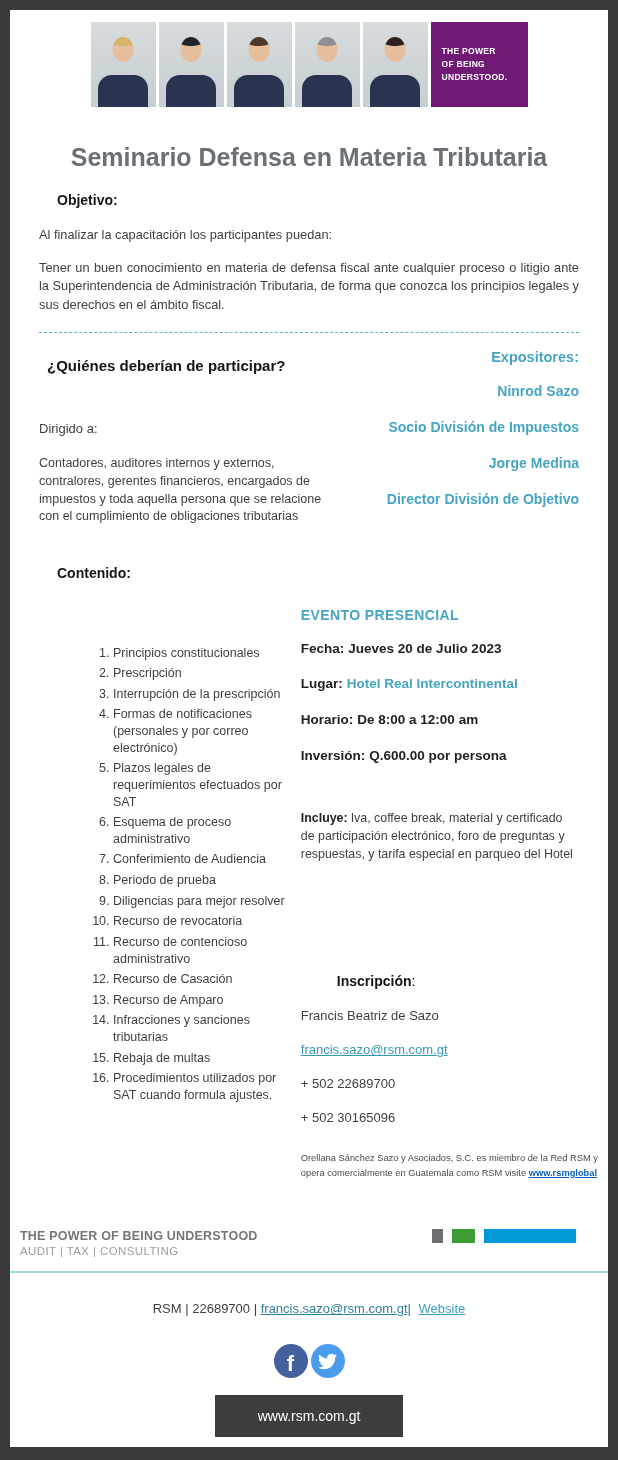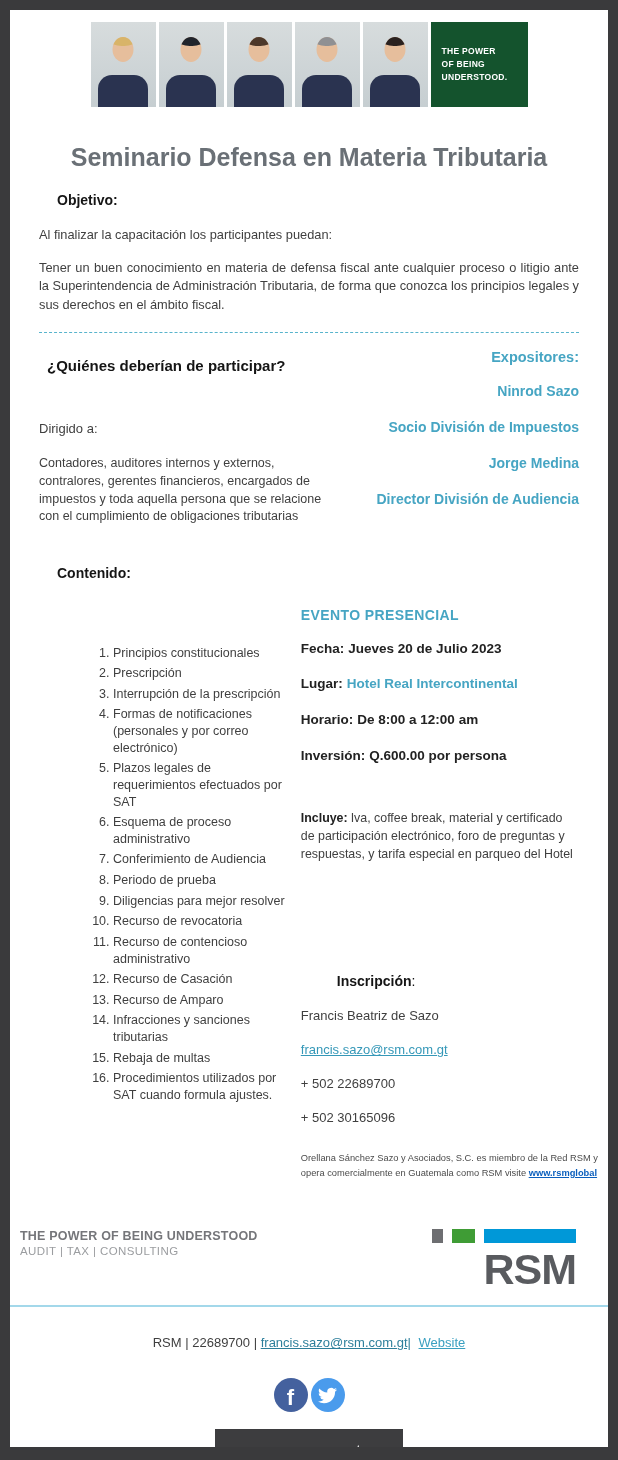--- a/index.html
+++ b/index.html
@@ -13,21 +13,21 @@
   .banner{width:437px;height:85px;margin:12px auto 0;display:flex;gap:3px;background:#fff;}
   .photo{width:65px;height:85px;position:relative;overflow:hidden;
     background:linear-gradient(180deg,#D7DCDD 0%,#C6CED1 100%);}
   .head{width:21px;height:25px;border-radius:50%;position:absolute;top:15px;left:50%;
     transform:translateX(-50%);background:#E6BE9C;overflow:hidden;}
   .head::before{content:"";position:absolute;top:-2px;left:-2px;right:-2px;height:11px;
     border-radius:50% 50% 45% 45%;background:var(--hair);}
   .torso{position:absolute;bottom:0;left:50%;transform:translateX(-50%);
     width:50px;height:32px;border-radius:14px 14px 0 0;background:#2A3350;}
   .p1{--hair:#D8B469}.p2{--hair:#20242B}.p3{--hair:#4D382A}.p4{--hair:#8F9093}.p5{--hair:#2A211F}
-  .blue-box{flex:1;background:#14532d;color:#fff;display:flex;align-items:center;
+  .blue-box{flex:1;background:#701a75;color:#fff;display:flex;align-items:center;
     padding-left:11px;font-size:8.5px;font-weight:bold;letter-spacing:.3px;line-height:1.55;}
   .blue-box span{width:66px;}
   
   .main-title{margin-top:36px;text-align:center;font-size:25px;font-weight:bold;color:#6A7076;}
   .content{padding:0 29px;}
   .h-black{font-size:14px;font-weight:bold;color:#151515;margin:18px;}
   .objetivo-h{margin-top:20px;}
   .para{font-size:12.8px;line-height:1.45;margin:14px 0 0;}
   .justify{text-align:justify;}
   .dash-divider{margin-top:18px;border-bottom:1px dashed #58B4CC;height:0;}
@@ -130,21 +130,21 @@
       <div class="col-left">
         <p class="q-heading">¿Quiénes deberían de participar?</p>
         <p class="para dirigido">Dirigido a:</p>
         <p class="dirigido-text">Contadores, auditores internos y externos, contralores, gerentes financieros, encargados de impuestos y toda aquella persona que se relacione con el cumplimiento de obligaciones tributarias</p>
       </div>
       <div class="col-right">
         <p class="teal-h">Expositores:</p>
         <p class="speaker-line">Ninrod Sazo</p>
         <p class="speaker-line">Socio División de Impuestos</p>
         <p class="speaker-line">Jorge Medina</p>
-        <p class="speaker-line">Director División de Audiencia</p>
+        <p class="speaker-line">Director División de Objetivo</p>
       </div>
     </div>
 
     <p class="h-black contenido-h">Contenido:</p>
 
     <div class="cols2">
       <div class="col-list">
         <ol class="content-list">
           <li>Principios constitucionales</li>
           <li>Prescripción</li>
@@ -203,21 +203,20 @@
     <div>
       <div class="bf-tagline">THE POWER OF BEING UNDERSTOOD</div>
       <div class="bf-services">AUDIT | TAX | CONSULTING</div>
     </div>
     <div class="rsm-logo">
       <div class="rsm-squares">
         <div class="sq-gray"></div>
         <div class="sq-green"></div>
         <div class="sq-blue"></div>
       </div>
-      <div class="rsm-word">RSM</div>
     </div>
   </div>
 
   <div class="light-divider"></div>
 
   <div class="contact-line">
     <span>RSM | 22689700 |</span>
     <a class="contact-email">francis.sazo@rsm.com.gt|</a>
     <a class="contact-web">Website</a>
   </div>

